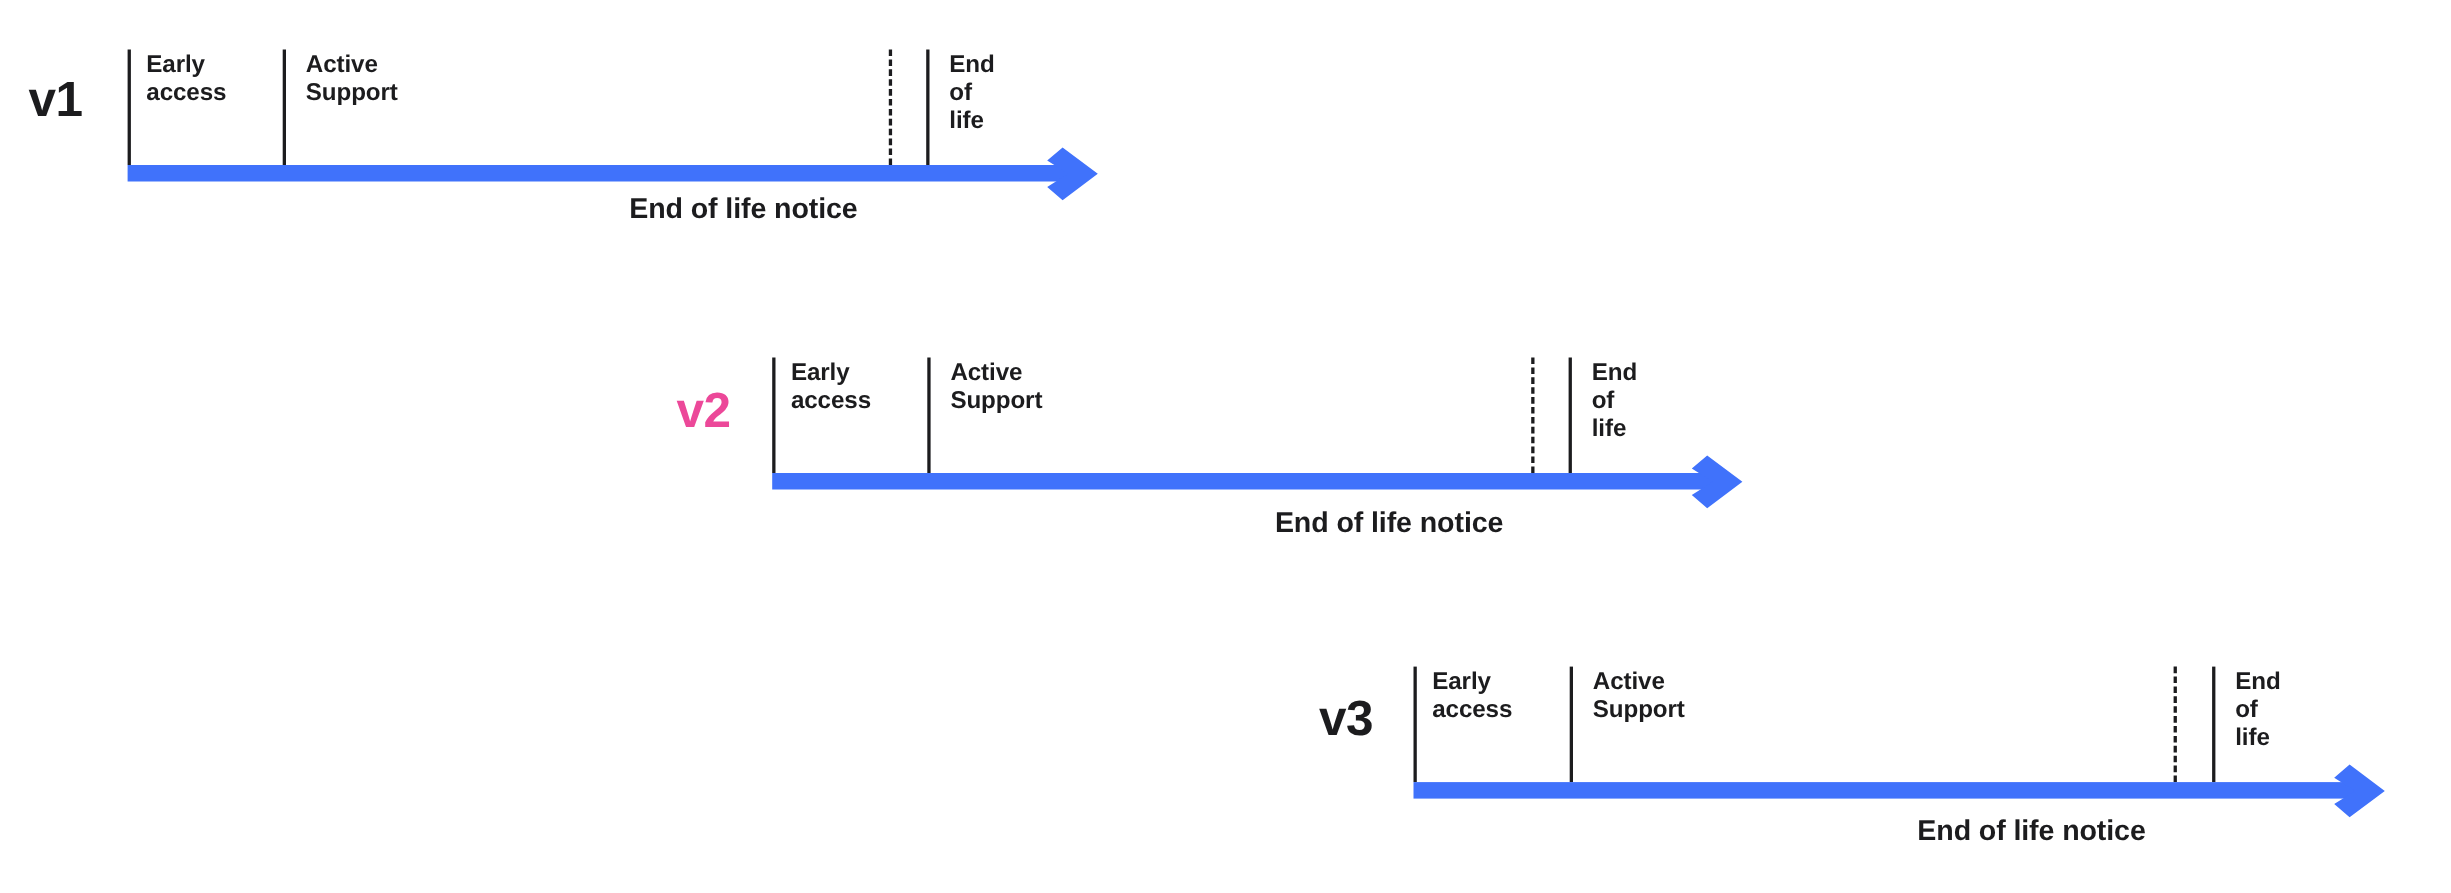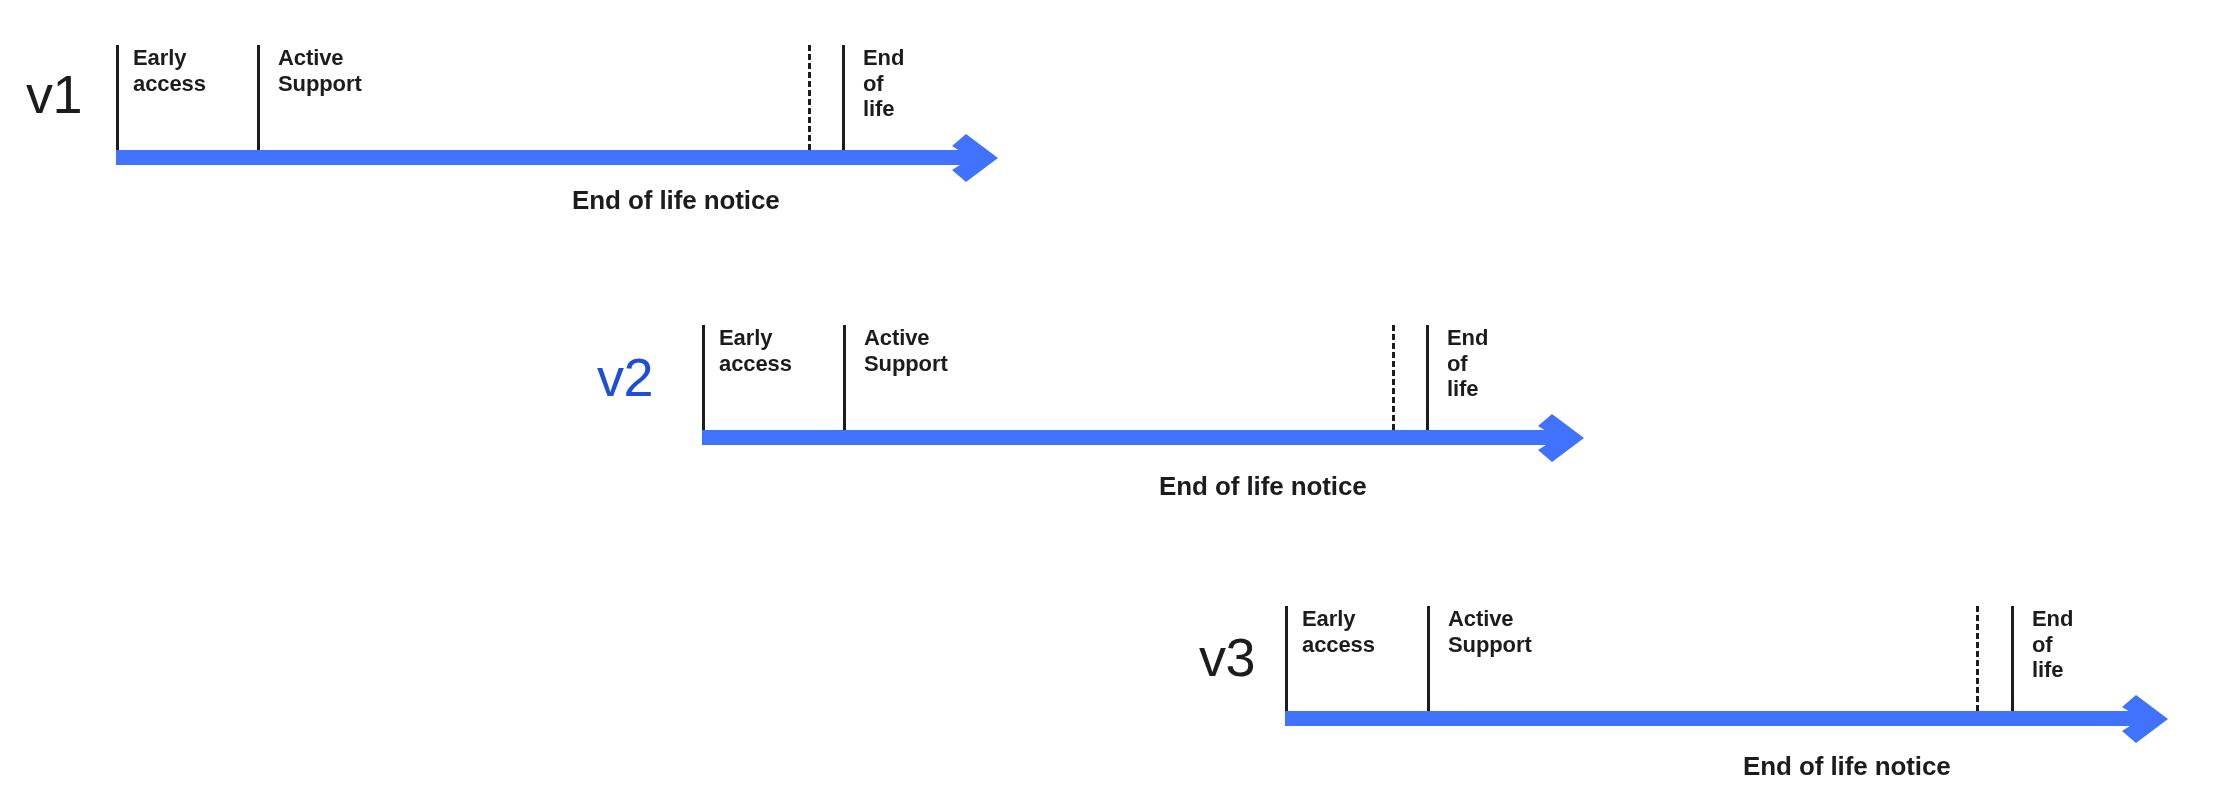--- a/index.html
+++ b/index.html
@@ -18,22 +18,22 @@
     background: #ffffff;
     overflow: hidden;
   }
   .timeline-row {
     position: absolute;
     left: 0;
     top: 0;
   }
   .version-label {
     position: absolute;
-    font-size: 54px;
-    font-weight: 400;
+    font-size: 45px;
+    font-weight: 700;
     color: #1c1c1e;
     letter-spacing: -0.5px;
     line-height: 1;
     white-space: nowrap;
   }
   .divider {
     position: absolute;
     width: 3px;
     background: #1c1c1e;
   }
@@ -52,21 +52,20 @@
     letter-spacing: -0.1px;
   }
   .notice-label {
     position: absolute;
     font-size: 26px;
     font-weight: 700;
     color: #1c1c1e;
     line-height: 1;
     white-space: nowrap;
     letter-spacing: -0.1px;
-    margin-top: 11px;
   }
   .axis-bar {
     position: absolute;
     height: 15px;
   }
   .axis-arrow {
     position: absolute;
     overflow: visible;
   }
 </style>
@@ -84,21 +83,21 @@
 access</div>
       <div class="phase-label" style="left: 278px; top: 45px; color: rgb(28, 28, 30);">Active Support</div>
       <div class="phase-label" style="left: 863px; top: 45px; color: rgb(28, 28, 30);">End of life</div>
       <div class="axis-bar" style="left: 116px; top: 150px; width: 868px; background: rgb(64, 114, 251);"></div>
       <svg class="axis-arrow" width="72" height="48" viewBox="0 0 72 48" style="left: 950px; top: 134px;">
         <polygon points="16,0 48,24 16,48 2,36 21,24 2,12" fill="#4072fb"></polygon>
       </svg>
       <div class="notice-label" style="left: 572px; top: 176px; color: rgb(28, 28, 30);">End of life notice</div>
     </div>
     <div class="timeline-row">
-      <div class="version-label" style="left: 597px; top: 350px; color: #1d4ed8;">v2</div>
+      <div class="version-label" style="left: 615px; top: 350px; color: #ec4899;">v2</div>
       <div class="divider" style="left: 702px; top: 325px; height: 105px; background: rgb(28, 28, 30);"></div>
       <div class="divider" style="left: 843px; top: 325px; height: 105px; background: rgb(28, 28, 30);"></div>
       <div class="divider dashed" style="left: 1392px; top: 325px; height: 105px; border-left-color: rgb(28, 28, 30);"></div>
       <div class="divider" style="left: 1426px; top: 325px; height: 105px; background: rgb(28, 28, 30);"></div>
       <div class="phase-label" style="left: 719px; top: 325px; color: rgb(28, 28, 30);">Early
 access</div>
       <div class="phase-label" style="left: 864px; top: 325px; color: rgb(28, 28, 30);">Active Support</div>
       <div class="phase-label" style="left: 1447px; top: 325px; color: rgb(28, 28, 30);">End of life</div>
       <div class="axis-bar" style="left: 702px; top: 430px; width: 868px; background: rgb(64, 114, 251);"></div>
       <svg class="axis-arrow" width="72" height="48" viewBox="0 0 72 48" style="left: 1536px; top: 414px;">

